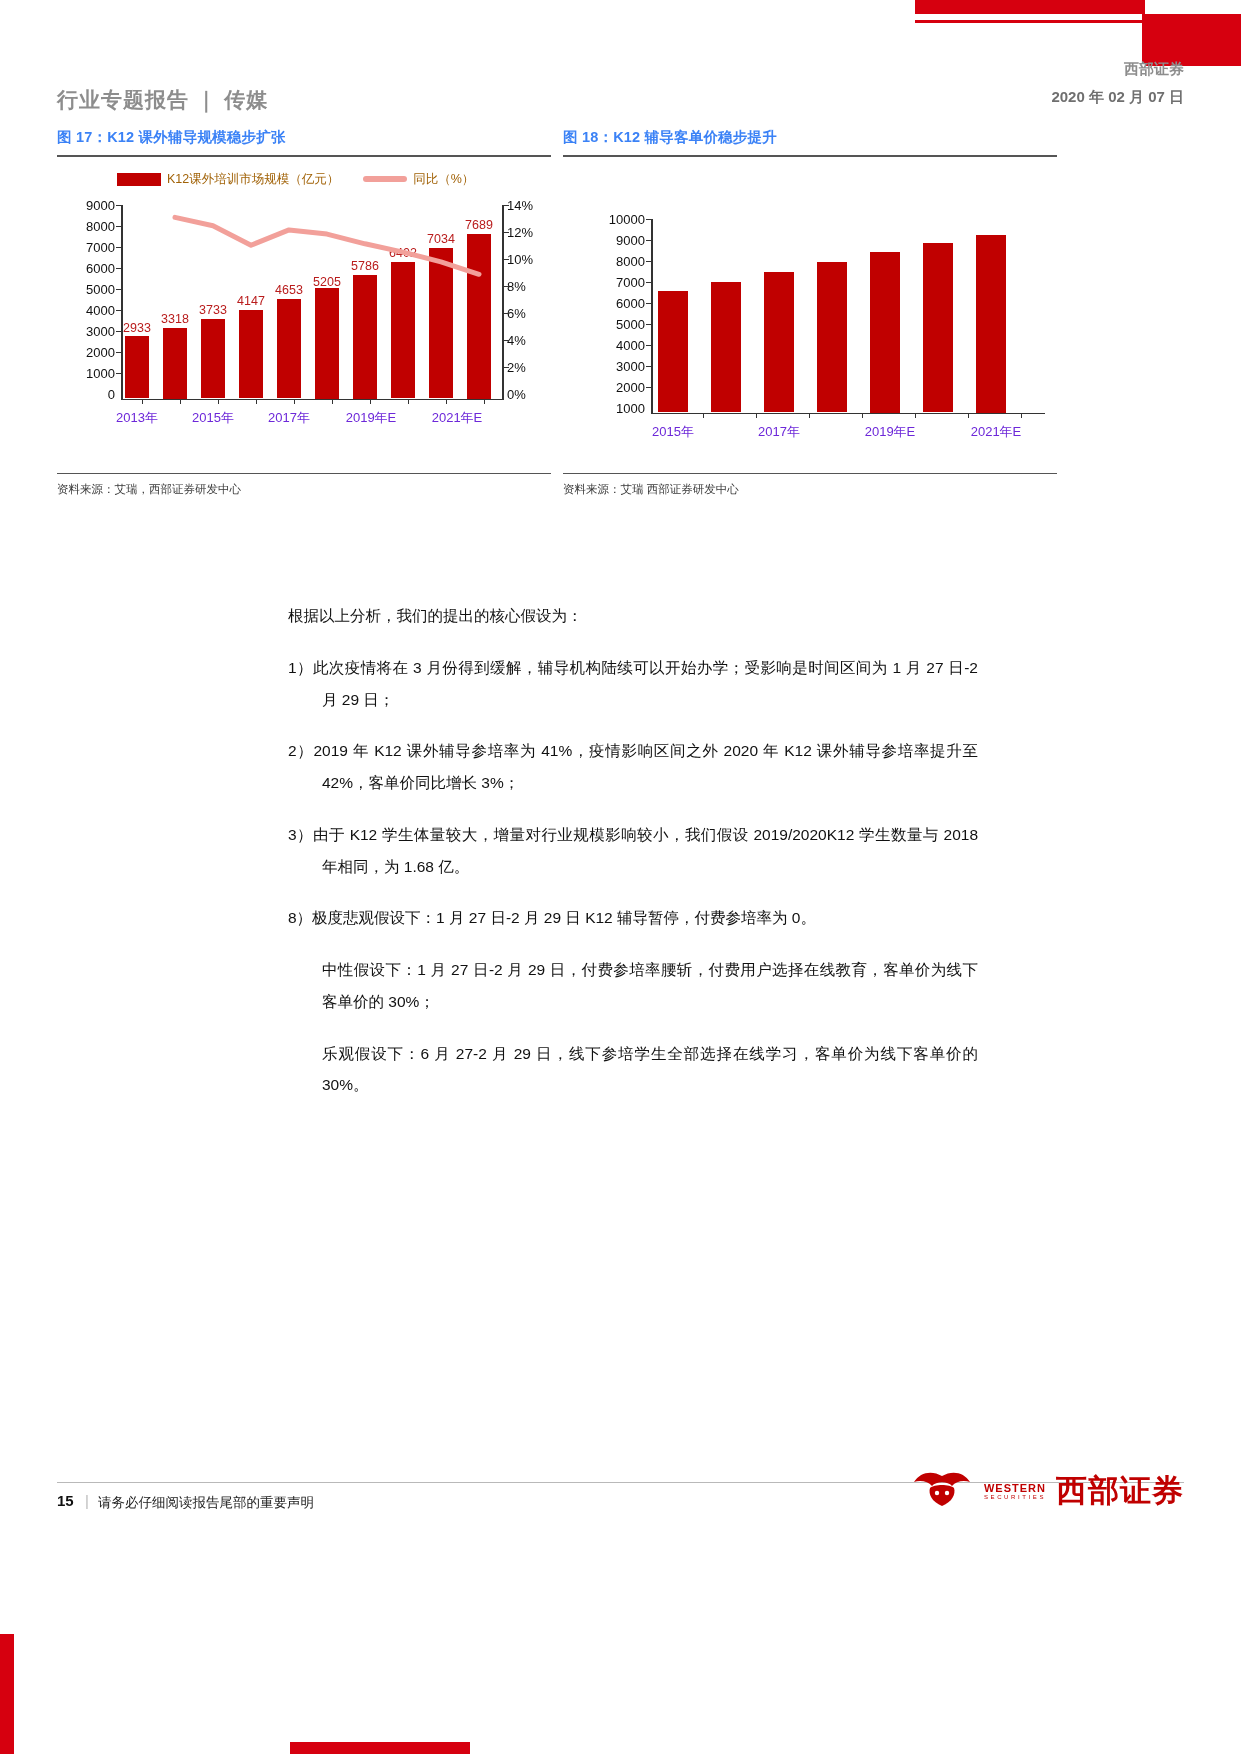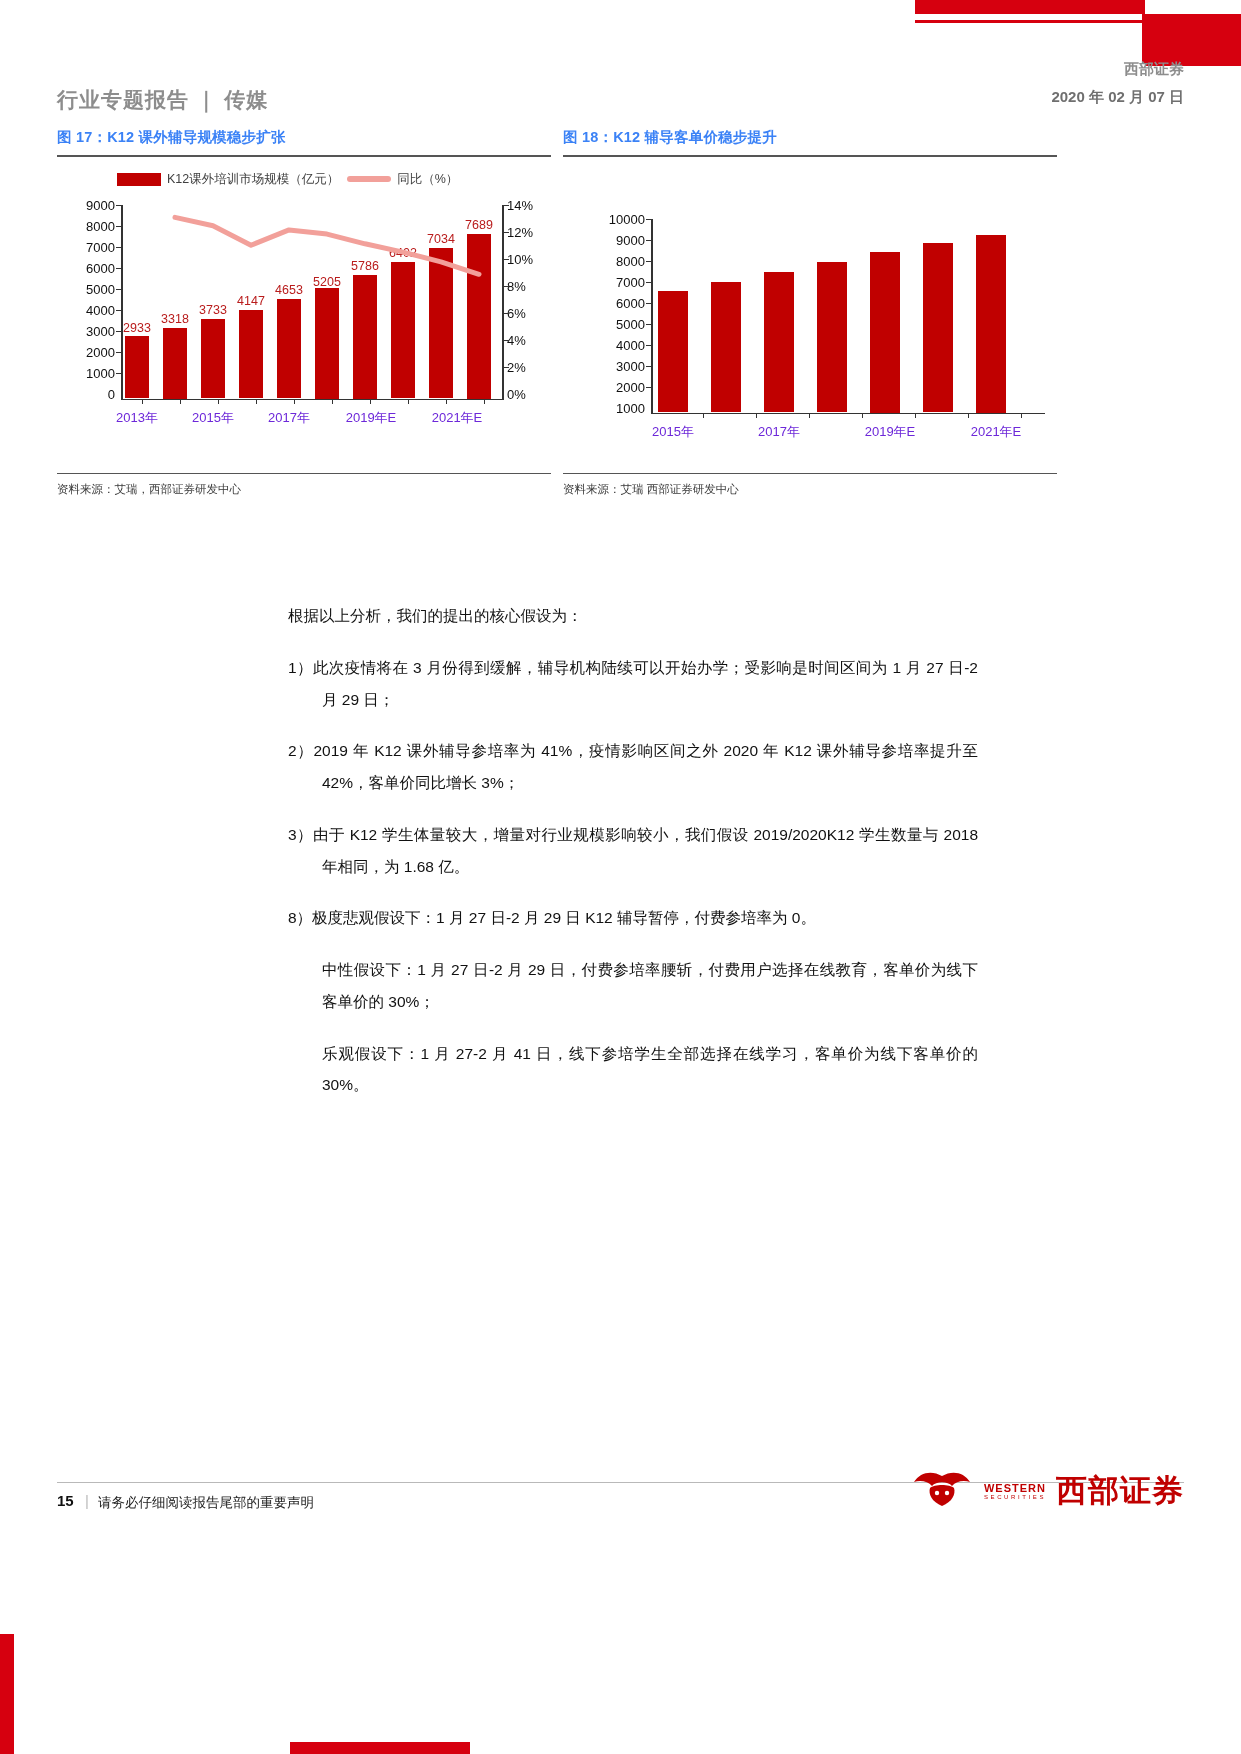--- a/index.html
+++ b/index.html
@@ -63,22 +63,22 @@
     padding-bottom:8px; letter-spacing:0.2px;
   }
   .fig-rule-top { height:1.5px; background:#555; }
   .fig-rule-bot { height:1.5px; background:#555; margin-top:6px;}
   .fig-body { height:310px; position:relative; }
   .fig-source {
     font-size:11.5px; color:#3a3a3a; padding-top:8px;
   }
 
   
-  .legend { display:flex; align-items:center; gap:8px; padding:14px 0 4px 60px;
-            font-size:12.5px; color:#404040; }
+  .legend { display:flex; align-items:center; gap:24px; padding:14px 0 4px 60px;
+            font-size:12.5px; color:#a16207; }
   .legend-sw-bar { width:44px; height:13px; background:#c00000; display:inline-block; }
   .legend-sw-line{ width:44px; height:6px; background:#f2a09a; display:inline-block; border-radius:3px;}
   .legend-item { display:flex; align-items:center; gap:6px; }
 
   .plot { position:relative; }
   .ytick { position:absolute; font-size:13px; color:#111; text-align:right; }
   .ytick-r { position:absolute; font-size:13px; color:#111; text-align:left; }
   .axis-line { position:absolute; background:#333; }
   .tickmark { position:absolute; background:#333; width:5px; height:1.3px; }
   .tickmark-r { position:absolute; background:#333; width:5px; height:1.3px; }
@@ -302,21 +302,21 @@
     <div class="fig-source">资料来源：艾瑞  西部证券研发中心</div>
   </div>
 
   <div class="body-text">
     <p>根据以上分析，我们的提出的核心假设为：</p>
     <p class="ind">1）此次疫情将在 3 月份得到缓解，辅导机构陆续可以开始办学；受影响是时间区间为 1 月 27 日-2 月 29 日；</p>
     <p class="ind">2）2019 年 K12 课外辅导参培率为 41%，疫情影响区间之外 2020 年 K12 课外辅导参培率提升至 42%，客单价同比增长 3%；</p>
     <p class="ind">3）由于 K12 学生体量较大，增量对行业规模影响较小，我们假设 2019/2020K12 学生数量与 2018 年相同，为 1.68 亿。</p>
     <p class="ind">8）极度悲观假设下：1 月 27 日-2 月 29 日 K12 辅导暂停，付费参培率为 0。</p>
     <p style="padding-left:34px;">中性假设下：1 月 27 日-2 月 29 日，付费参培率腰斩，付费用户选择在线教育，客单价为线下客单价的 30%；</p>
-    <p style="padding-left:34px;">乐观假设下：1 月 27-2 月 41 日，线下参培学生全部选择在线学习，客单价为线下客单价的 30%。</p>
+    <p style="padding-left:34px;">乐观假设下：6 月 27-2 月 29 日，线下参培学生全部选择在线学习，客单价为线下客单价的 30%。</p>
   </div>
 
   <div class="footer-rule"></div>
   <div class="footer-page">15</div>
   <div class="footer-sep">|</div>
   <div class="footer-note">请务必仔细阅读报告尾部的重要声明</div>
 
   <div class="footer-logo">
     <span class="logo-mark">
       <svg width="64" height="46" viewBox="0 0 64 46">

